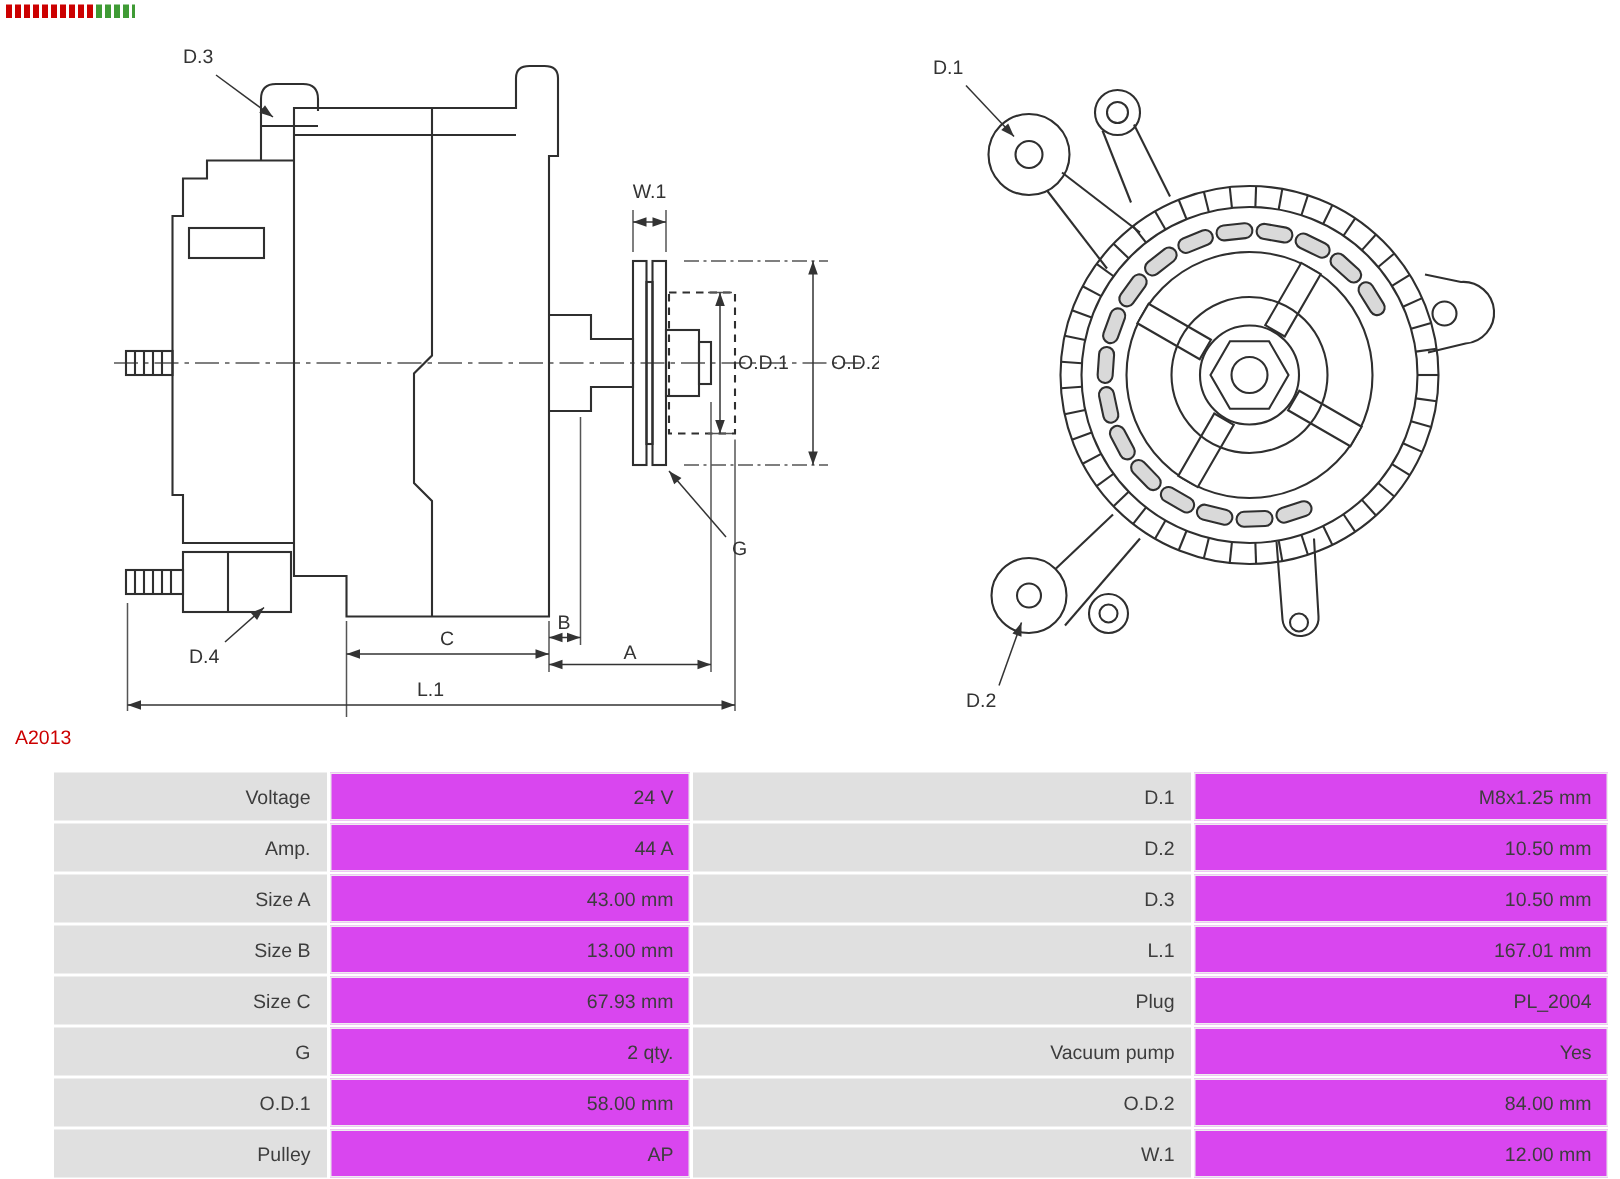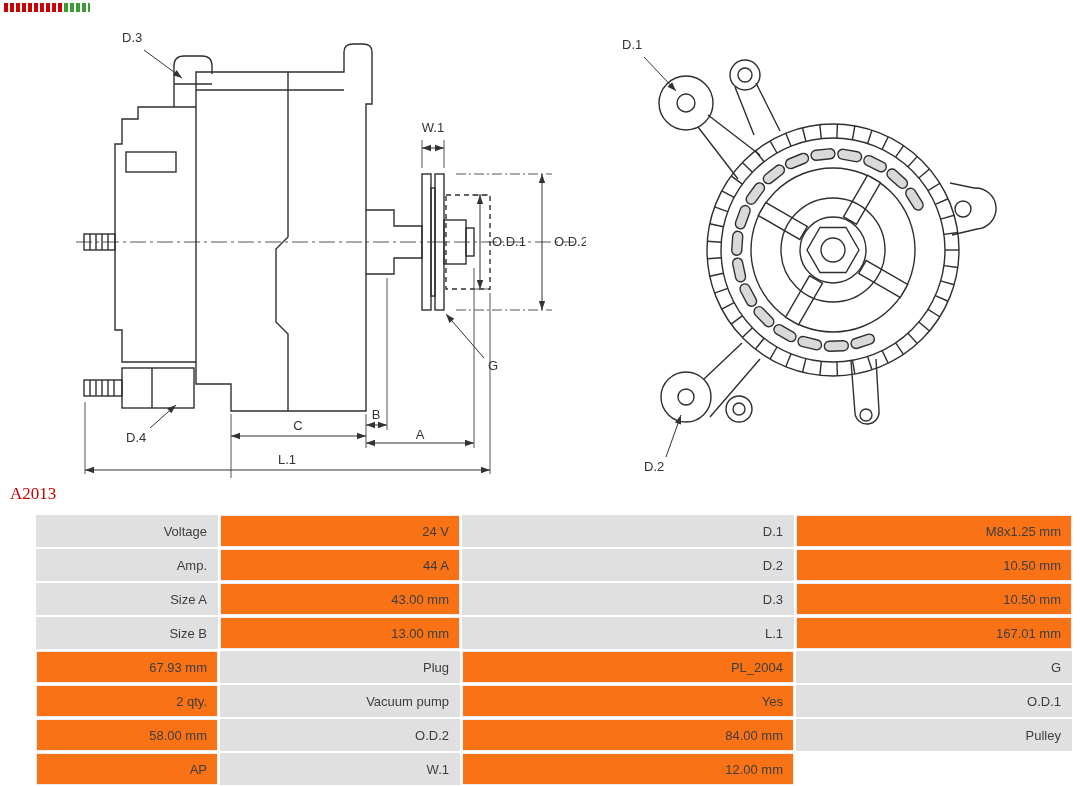--- a/index.html
+++ b/index.html
@@ -1,24 +1,24 @@
 <!DOCTYPE html>
 <html style="--accent: #cc0000; --logo-red: #cc0000; --logo-green: #3f9b35; --table-label-bg: #e0e0e0;"><head>
 <meta charset="utf-8">
 <style>
   html,body{margin:0;padding:0;background:#fff;}
   body{width:1080px;height:786px;position:relative;font-family:"Liberation Sans",sans-serif;color:#3d3d3d;overflow:hidden;}
   .logo{position:absolute;left:4px;top:3px;display:flex;gap:2px;height:9px;align-items:center;}
   .logo .px-red{width:58px;height:9px;background:repeating-linear-gradient(90deg,var(--logo-red,#cc0000) 0 4px,#fff 4px 6px);}
   .logo .px-green{width:26px;height:9px;background:repeating-linear-gradient(90deg,var(--logo-green,#3f9b35) 0 4px,#fff 4px 6px);}
-  .part-number{position:absolute;left:10px;top:484px;font-size:17px;color:var(--accent,#cc0000);font-family:Liberation Serif, serif;}
+  .part-number{position:absolute;left:10px;top:484px;font-size:13px;color:var(--accent,#cc0000);}
   .spec-table{position:absolute;left:8px;right:8px;top:515px;display:grid;grid-template-columns:182px 240px 332px 1fr;gap:2px;font-size:13px;margin-left:28px;}
   .cell{box-sizing:border-box;height:32px;padding:8px 10px 0 8px;text-align:right;border:1px solid transparent;white-space:nowrap;}
   .cell.label{background:var(--table-label-bg,#e0e0e0);}
-  .cell.value{background:#f97316;border-color:#ededed;}
+  .cell.value{background:#d946ef;border-color:#ededed;}
   svg{position:absolute;}
   #svg-side{left:26px;top:12px;}
   #svg-front{left:608px;top:25px;}
   svg text{font-family:"Liberation Sans",sans-serif;font-size:13px;fill:#333;}
   .outline{stroke:#2f2f2f;fill:none;stroke-width:1.4;}
   .thin{stroke:#555;fill:none;stroke-width:1;}
   .dim line{stroke:#333;stroke-width:1;}
 </style>
 </head>
 <body>
@@ -253,20 +253,21 @@
   <div class="cell label">Size A</div>
   <div class="cell value">43.00 mm</div>
   <div class="cell label">D.3</div>
   <div class="cell value">10.50 mm</div>
 
   <div class="cell label">Size B</div>
   <div class="cell value">13.00 mm</div>
   <div class="cell label">L.1</div>
   <div class="cell value">167.01 mm</div>
 
+  <div class="cell label">Size C</div>
   <div class="cell value">67.93 mm</div>
   <div class="cell label">Plug</div>
   <div class="cell value">PL_2004</div>
 
   <div class="cell label">G</div>
   <div class="cell value">2 qty.</div>
   <div class="cell label">Vacuum pump</div>
   <div class="cell value">Yes</div>
 
   <div class="cell label">O.D.1</div>

